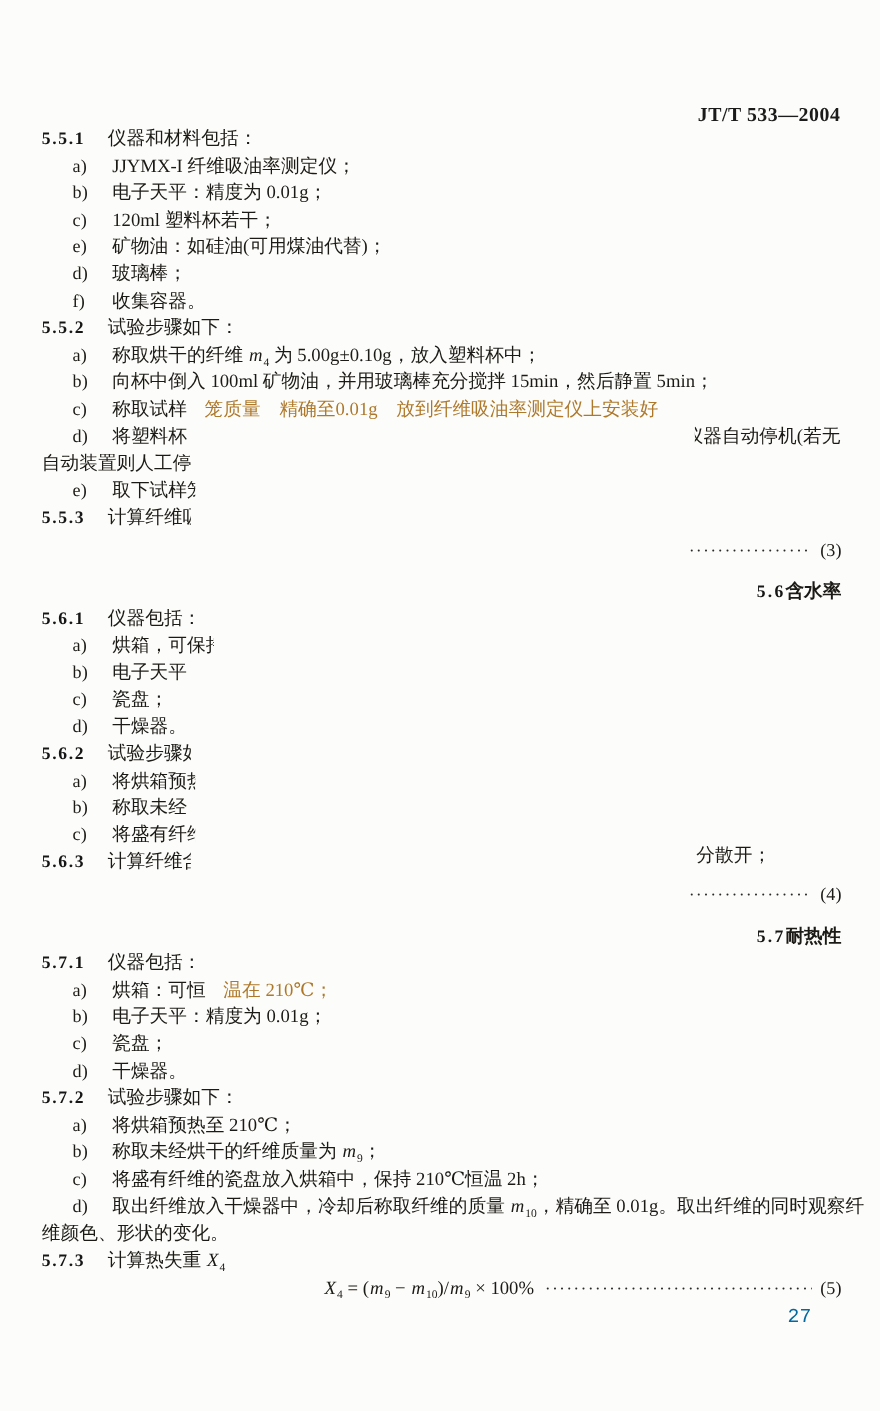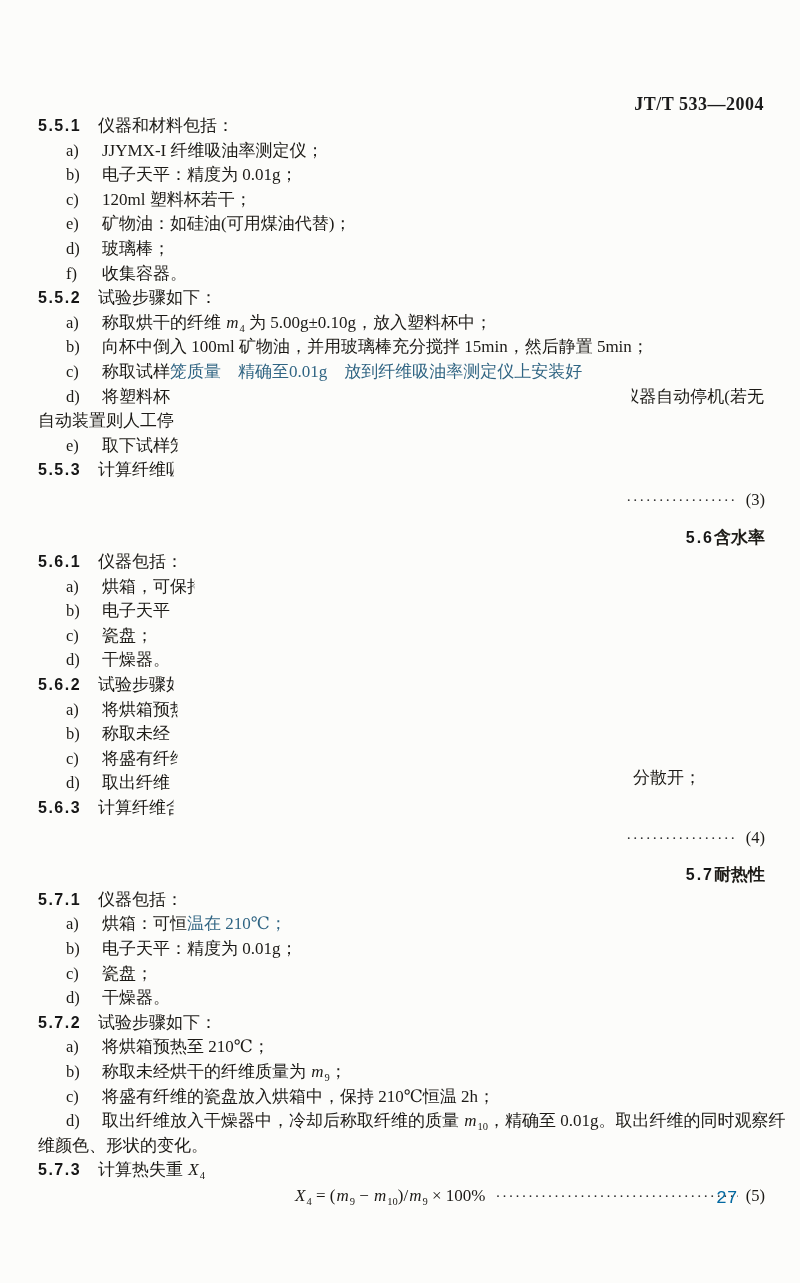--- a/index.html
+++ b/index.html
@@ -13,32 +13,32 @@
     font-family:Liberation Serif, serif;
     font-weight:700;font-size:18px;letter-spacing:0.5px;color:#1b1b1b;
   }
   .content{position:absolute;left:38px;top:114px;width:727px;}
   .line{
     position:relative;height:24.6px;line-height:24.6px;
     font-size:17px;white-space:nowrap;
   }
   .num{
     display:inline-block;width:60px;
-    font-family:Liberation Sans, sans-serif;
+    font-family:Liberation Serif, serif;
     font-weight:700;font-size:16px;letter-spacing:1.5px;color:#161616;
   }
   .section{font-weight:700;margin-top:13px;text-align:right;}
   .section .num{letter-spacing:2px;}
   .item{padding-left:28px;}
   .label{display:inline-block;width:36px;font-size:16.5px;color:#1c1a16;}
   .cont{}
   .rightfrag{position:absolute;top:0;}
   .rightfrag.far{right:1px;}
   .rightfrag.mid{right:64px;margin-top:44px;}
-  .faded{color:#0c4a6e;filter:blur(0.45px);opacity:0.85;}
+  .faded{color:#a16207;filter:blur(0.45px);opacity:0.85;margin-left:16px;}
   .half-l{display:inline;clip-path:inset(0 56% 0 0);}
   .half-r{display:inline;clip-path:inset(0 0 0 55%);}
   sub{font-size:10.5px;line-height:0;letter-spacing:0;}
   .var{font-style:italic;font-family:"Liberation Serif",serif;padding:0 1px;}
   .dotsline{text-align:right;margin-top:5px;}
   .dots{letter-spacing:1.5px;font-size:15px;color:#2a2a2a;}
   .tag{margin-left:9px;font-size:16.5px;color:#1c1a16;}
   .formula{display:flex;align-items:baseline;padding-left:256px;margin-top:1px;}
   .f-left{white-space:nowrap;}
   .f-dots{flex:1;overflow:hidden;white-space:nowrap;letter-spacing:1.5px;
@@ -74,21 +74,20 @@
       <div class="line section"><span class="num">5.6</span><span>含水率</span></div>
       <div class="line clause"><span class="num">5.6.1</span><span>仪器包括：</span></div>
       <div class="line item"><span class="label">a)</span><span>烘箱，可保</span><span class="half-l">持</span></div>
       <div class="line item"><span class="label">b)</span><span>电子天平</span></div>
       <div class="line item"><span class="label">c)</span><span>瓷盘；</span></div>
       <div class="line item"><span class="label">d)</span><span>干燥器。</span></div>
       <div class="line clause"><span class="num">5.6.2</span><span>试验步骤</span><span class="half-l">如</span></div>
       <div class="line item"><span class="label">a)</span><span>将烘箱预</span><span class="half-l">热</span></div>
       <div class="line item"><span class="label">b)</span><span>称取未经</span><span class="rightfrag mid"><span>分散开；</span></span></div>
       <div class="line item"><span class="label">c)</span><span>将盛有纤</span><span class="half-l">维</span></div>
-      <div class="line item"><span class="label">d)</span><span>取出纤维</span></div>
       <div class="line clause"><span class="num">5.6.3</span><span>计算纤维</span><span class="half-l">含</span></div>
       <div class="line dotsline"><span class="dots">·················</span><span class="tag">(4)</span></div>
       <div class="line section"><span class="num">5.7</span><span>耐热性</span></div>
       <div class="line clause"><span class="num">5.7.1</span><span>仪器包括：</span></div>
       <div class="line item"><span class="label">a)</span><span>烘箱：可恒</span><span class="faded">温在 210℃；</span></div>
       <div class="line item"><span class="label">b)</span><span>电子天平：精度为 0.01g；</span></div>
       <div class="line item"><span class="label">c)</span><span>瓷盘；</span></div>
       <div class="line item"><span class="label">d)</span><span>干燥器。</span></div>
       <div class="line clause"><span class="num">5.7.2</span><span>试验步骤如下：</span></div>
       <div class="line item"><span class="label">a)</span><span>将烘箱预热至 210℃；</span></div>

